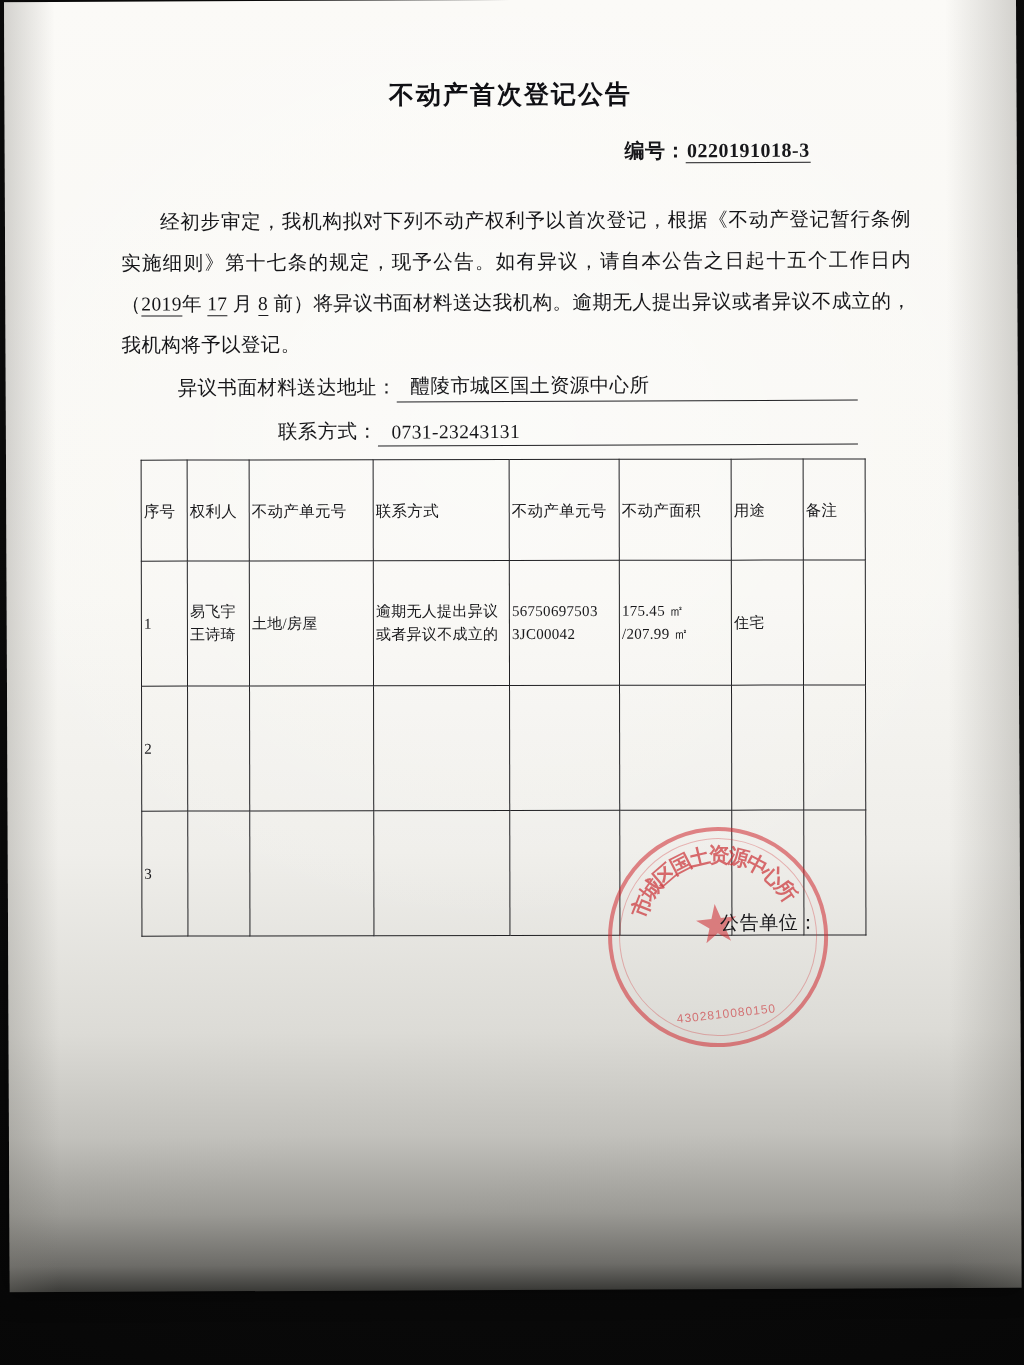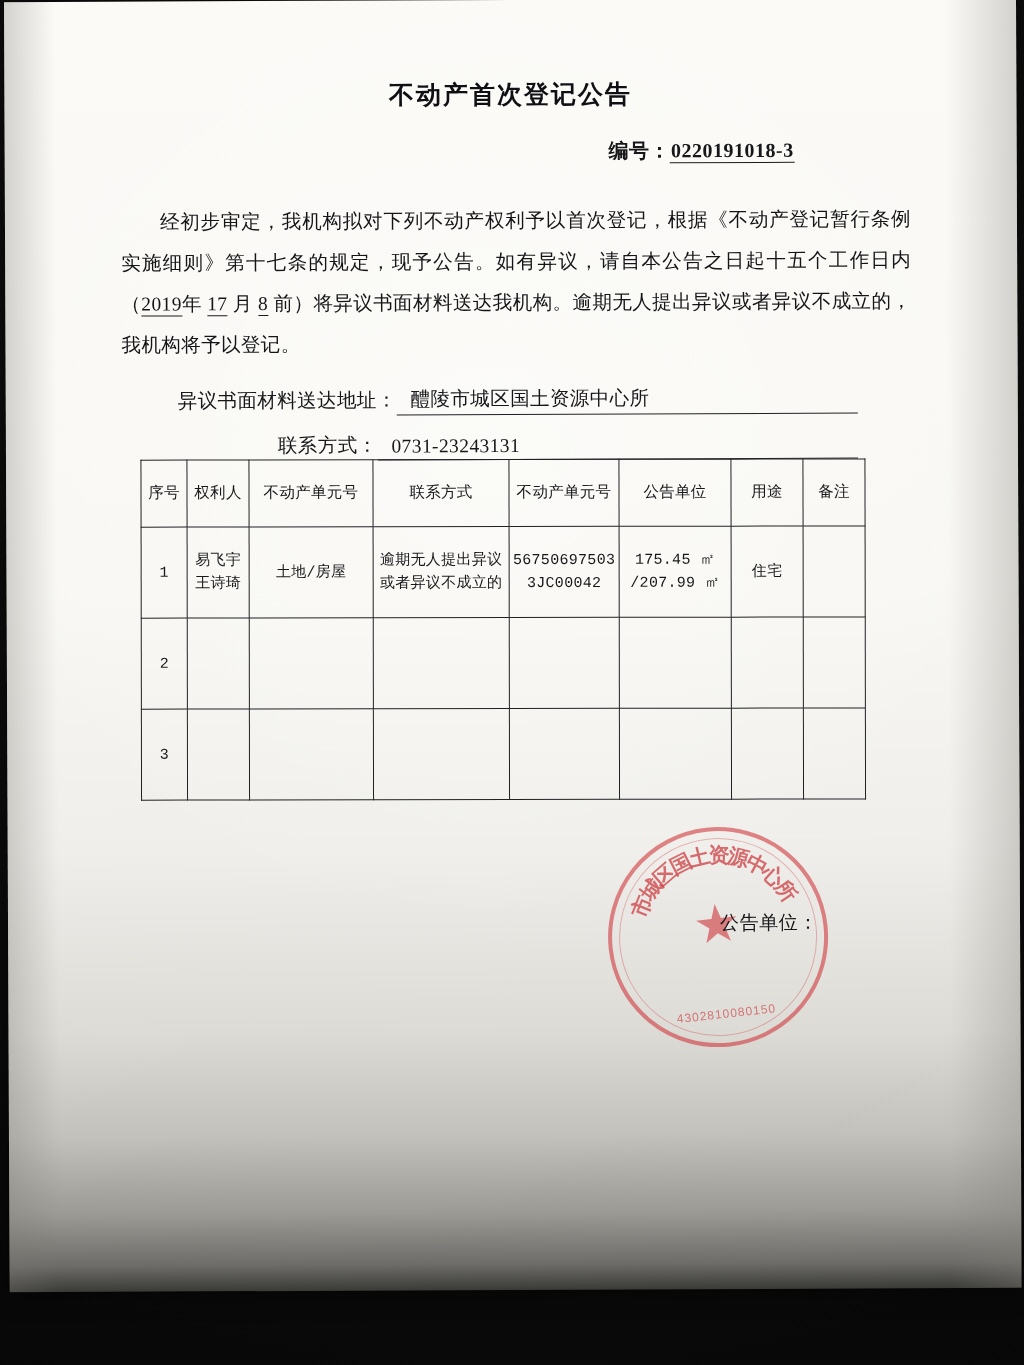--- a/index.html
+++ b/index.html
@@ -64,21 +64,21 @@
     font-weight: 700;
     font-size: 25px;
     letter-spacing: 2px;
     color: #101014;
   }
 
   
   #serial-row {
     position: absolute;
     top: 138px;
-    right: 222px;
+    right: 206px;
     font-size: 20px;
     font-weight: 700;
     letter-spacing: 0.5px;
     white-space: nowrap;
   }
   #serial-row .serial-value {
     border-bottom: 1.6px solid #1b1b1e;
     padding: 0 1px 1px 1px;
     font-family: "Liberation Serif", serif;
   }
@@ -104,48 +104,46 @@
   
   .field-line {
     position: absolute;
     display: flex;
     align-items: flex-end;
     font-size: 19.5px;
     letter-spacing: 0.4px;
   }
   #address-line { top: 372px; left: 172px; width: 680px; }
   #contact-line { top: 417px; left: 272px; width: 580px; }
-  .field-label { white-space: nowrap; padding-bottom: 2px; margin-top: 14px; }
+  .field-label { white-space: nowrap; padding-bottom: 2px; }
   .field-value {
     flex: 1;
     border-bottom: 1.5px solid #212124;
     padding: 0 6px 2px 14px;
     white-space: nowrap;
   }
 
   
   #reg-table {
     position: absolute;
     top: 459px;
     left: 134px;
     width: 704px;
     border-collapse: collapse;
     table-layout: fixed;
     transform: rotate(0.15deg);
   }
   #reg-table td, #reg-table th {
     border: 1.4px solid #212124;
-    text-align: center;
     vertical-align: middle;
     font-size: 15px;
     letter-spacing: 0.3px;
     color: #18181b;
-    padding: 3px 2px;
+    padding: 20px 2px;
     line-height: 23px;
-    font-family: Liberation Mono, monospace;
   }
   #reg-table thead td { height: 60px; font-size: 15.5px; }
   #reg-table tbody td { height: 84px; }
   .col-seq   { width: 46px; }
   .col-owner { width: 62px; }
   .col-type  { width: 124px; }
   .col-loc   { width: 136px; }
   .col-unit  { width: 110px; }
   .col-area  { width: 112px; }
   .col-use   { width: 72px; }
@@ -254,21 +252,21 @@
           <col class="col-use">
           <col class="col-note">
       </colgroup>
       <thead>
         <tr>
           <td>序号</td>
           <td>权利人</td>
           <td>不动产单元号</td>
           <td>联系方式</td>
           <td>不动产单元号</td>
-          <td>公告单位</td>
+          <td>不动产面积</td>
           <td>用途</td>
           <td>备注</td>
         </tr>
       </thead>
       <tbody>
         <tr>
           <td>1</td>
           <td class="cell-multiline">易飞宇 王诗琦</td>
           <td>土地/房屋</td>
           <td class="cell-multiline">逾期无人提出异议或者异议不成立的</td>

